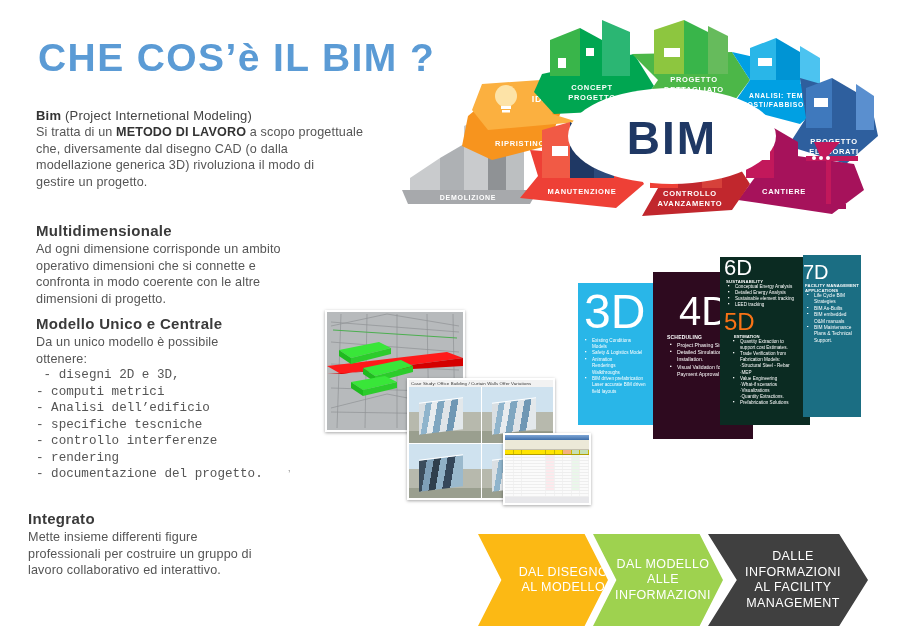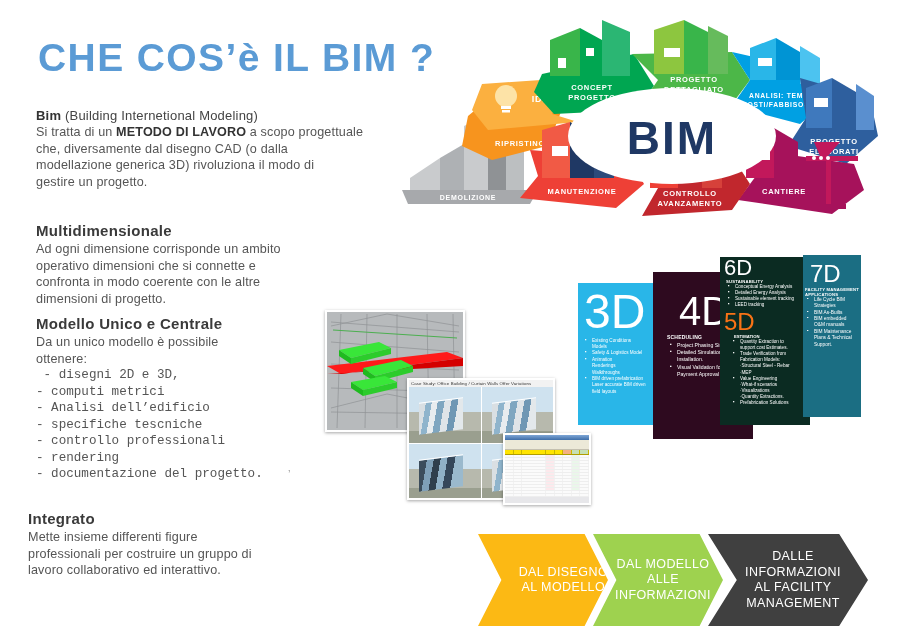--- a/index.html
+++ b/index.html
@@ -71,21 +71,21 @@
   .p3d .dlist { font-size: 4.6px; line-height: 6.4px; margin-left: 8px; }
   .p4d .dnum { font-size: 40px; margin: 20px 0 4px 26px; }
   .p4d .dsub { font-size: 5px; margin-left: 14px; margin-bottom: 2px; }
   .p4d .dlist { font-size: 5.2px; line-height: 7.2px; margin-left: 18px; }
   .p6d .dnum { font-size: 22px; margin: 1px 0 0 4px; }
   .p6d .dsub { font-size: 4.2px; margin-left: 6px; }
   .p6d .dlist { font-size: 4.6px; line-height: 6.1px; margin-left: 9px; }
   .p5dnum { font-size: 24px; color: #f97316; margin: 3px 0 0 4px; line-height: .95; }
   .p6d .dsub2 { font-size: 4.2px; color:#fff; font-weight:bold; margin-left: 14px; }
   .p6d .dlist2 { font-size: 4.6px; line-height: 6.1px; margin-left: 14px; color:#fff; }
-  .p7d .dnum { font-size: 24px; margin: 8px 0 1px 7px; }
+  .p7d .dnum { font-size: 20px; margin: 8px 0 1px 0; }
   .p7d .dsub { font-size: 4.2px; margin-left: 2px; display:block; }
   .p7d .dlist { font-size: 4.8px; line-height: 6.4px; margin-left: 5px; }
 
   
   .collage { position: absolute; left: 325px; top: 300px; width: 265px; height: 205px; }
   .shot { position: absolute; background: #d6d6d6; border: 2px solid #fff;
           box-shadow: 0 1px 3px rgba(0,0,0,.35); overflow: hidden; }
   .shot-struct { left: 0px;  top: 10px;  width: 140px; height: 122px; background:#b9bcbe; }
   .shot-case   { left: 82px; top: 78px;  width: 148px; height: 122px; background:#e9e9e9; }
   .shot-sheet  { left: 178px; top: 133px; width: 88px;  height: 72px;  background:#e7e7ea; }
@@ -127,21 +127,21 @@
 </style>
 </head>
 <body>
 
 <div id="page">
 
   <div class="title">CHE COS’è IL BIM ?</div>
 
   <div class="txtblock blk-def">
     <div class="lead">
-      <b>Bim</b><span> (Building Internetional Modeling)</span>
+      <b>Bim</b><span> (Project Internetional Modeling)</span>
     </div>
     <div class="body">
       <span>Si tratta di un <b>METODO DI LAVORO</b> a scopo progettuale</span><br>
       <span>che, diversamente dal disegno CAD (o dalla</span><br>
       <span>modellazione generica 3D) rivoluziona il modo di</span><br>
       <span>gestire un progetto.</span>
     </div>
   </div>
 
   <div class="txtblock blk-multi">
@@ -158,21 +158,21 @@
     <div class="head">Modello Unico e Centrale</div>
     <div class="body">
       <span>Da un unico modello è possibile</span><br>
       <span>ottenere:</span>
     </div>
     <div class="bullets">
       <div> - disegni 2D e 3D,</div>
       <div>- computi metrici</div>
       <div>- Analisi dell’edificio</div>
       <div>- specifiche tescniche</div>
-      <div>- controllo professionali</div>
+      <div>- controllo interferenze</div>
       <div>- rendering</div>
       <div>- documentazione del progetto.</div>
     </div>
   </div>
 
   <div class="stray-mark">’</div>
 
   <div class="txtblock blk-integ">
     <div class="head">Integrato</div>
     <div class="body">

